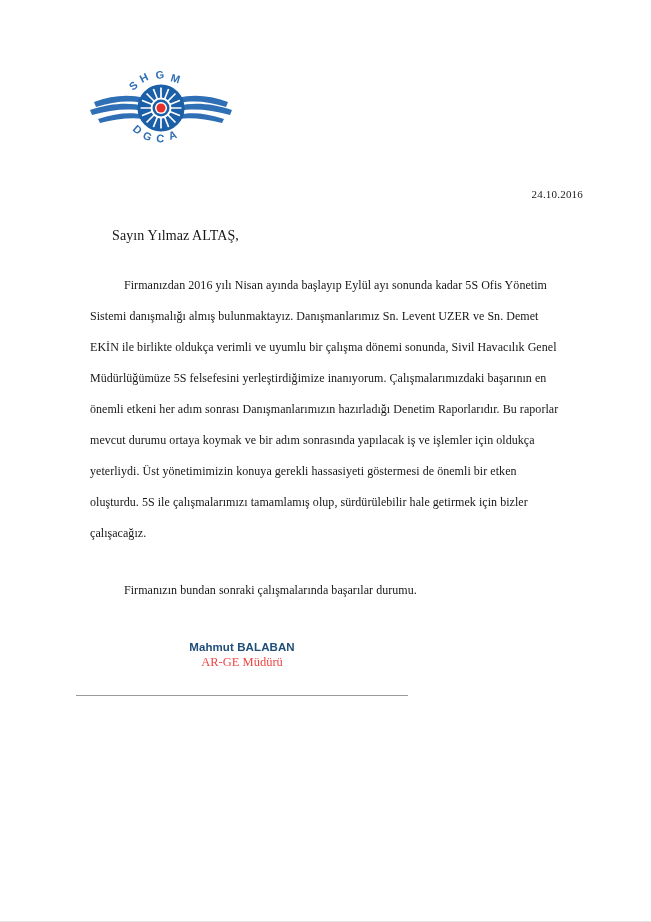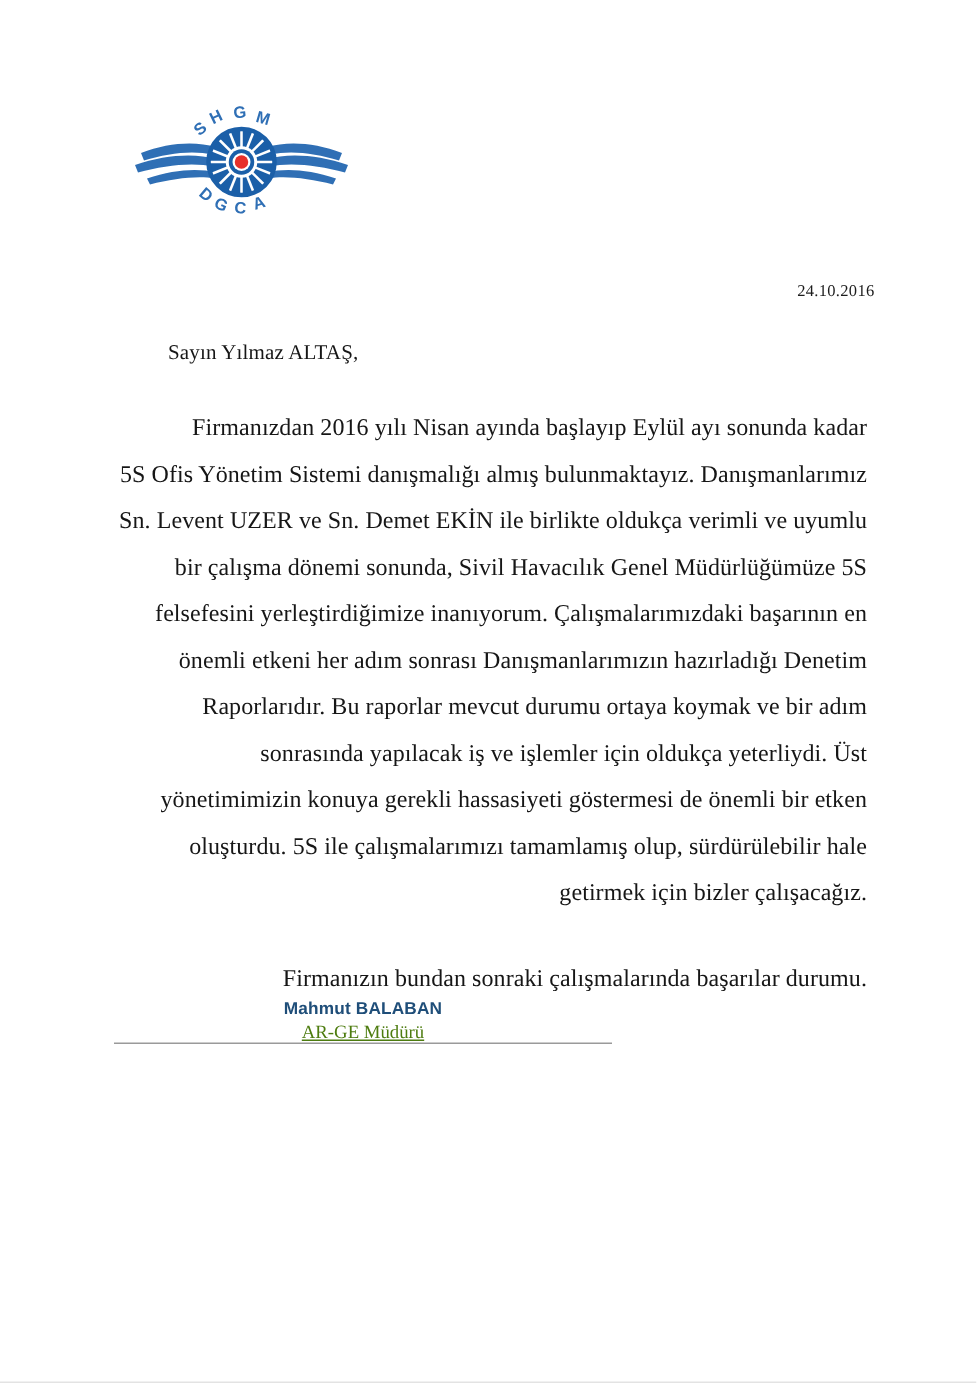--- a/index.html
+++ b/index.html
@@ -53,61 +53,59 @@
     width: 506px;
   }
   .salutation {
     font-size: 14px;
     color: #161616;
     margin: 0 0 26px 0;
     padding-left: 38px;
     letter-spacing: 0.1px;
   }
   .para {
-    font-size: 16px;
+    font-size: 12px;
     color: #161616;
     line-height: 31px;
-    margin: 2px;
-    text-align: right;
+    margin: 16px;
+    text-align: left;
     letter-spacing: 0.05px;
   }
   .para .indent {
     display: inline-block;
     width: 34px;
   }
   .para + .para {
     margin-top: 26px;
   }
   .para-closing {
     margin-top: 28px;
   }
 
   
   .signature {
     position: absolute;
     left: 74px;
     top: 640px;
     width: 336px;
     text-align: center;
-    margin-top: 26px;
   }
   .sig-name {
     font-family: "Liberation Sans", "DejaVu Sans", sans-serif;
     font-weight: bold;
     font-size: 11.5px;
     color: #1f4e79;
     letter-spacing: 0.1px;
     line-height: 14px;
   }
   .sig-title {
     font-size: 12.5px;
-    color: #4d7c0f;
+    color: #ef4444;
     line-height: 15px;
     margin-top: 1px;
-    text-decoration: underline;
   }
   .sig-title-en {
     font-size: 11.5px;
     color: #2b2b2b;
     line-height: 15px;
   }
   .sig-rule {
     position: absolute;
     left: 76px;
     top: 695px;

